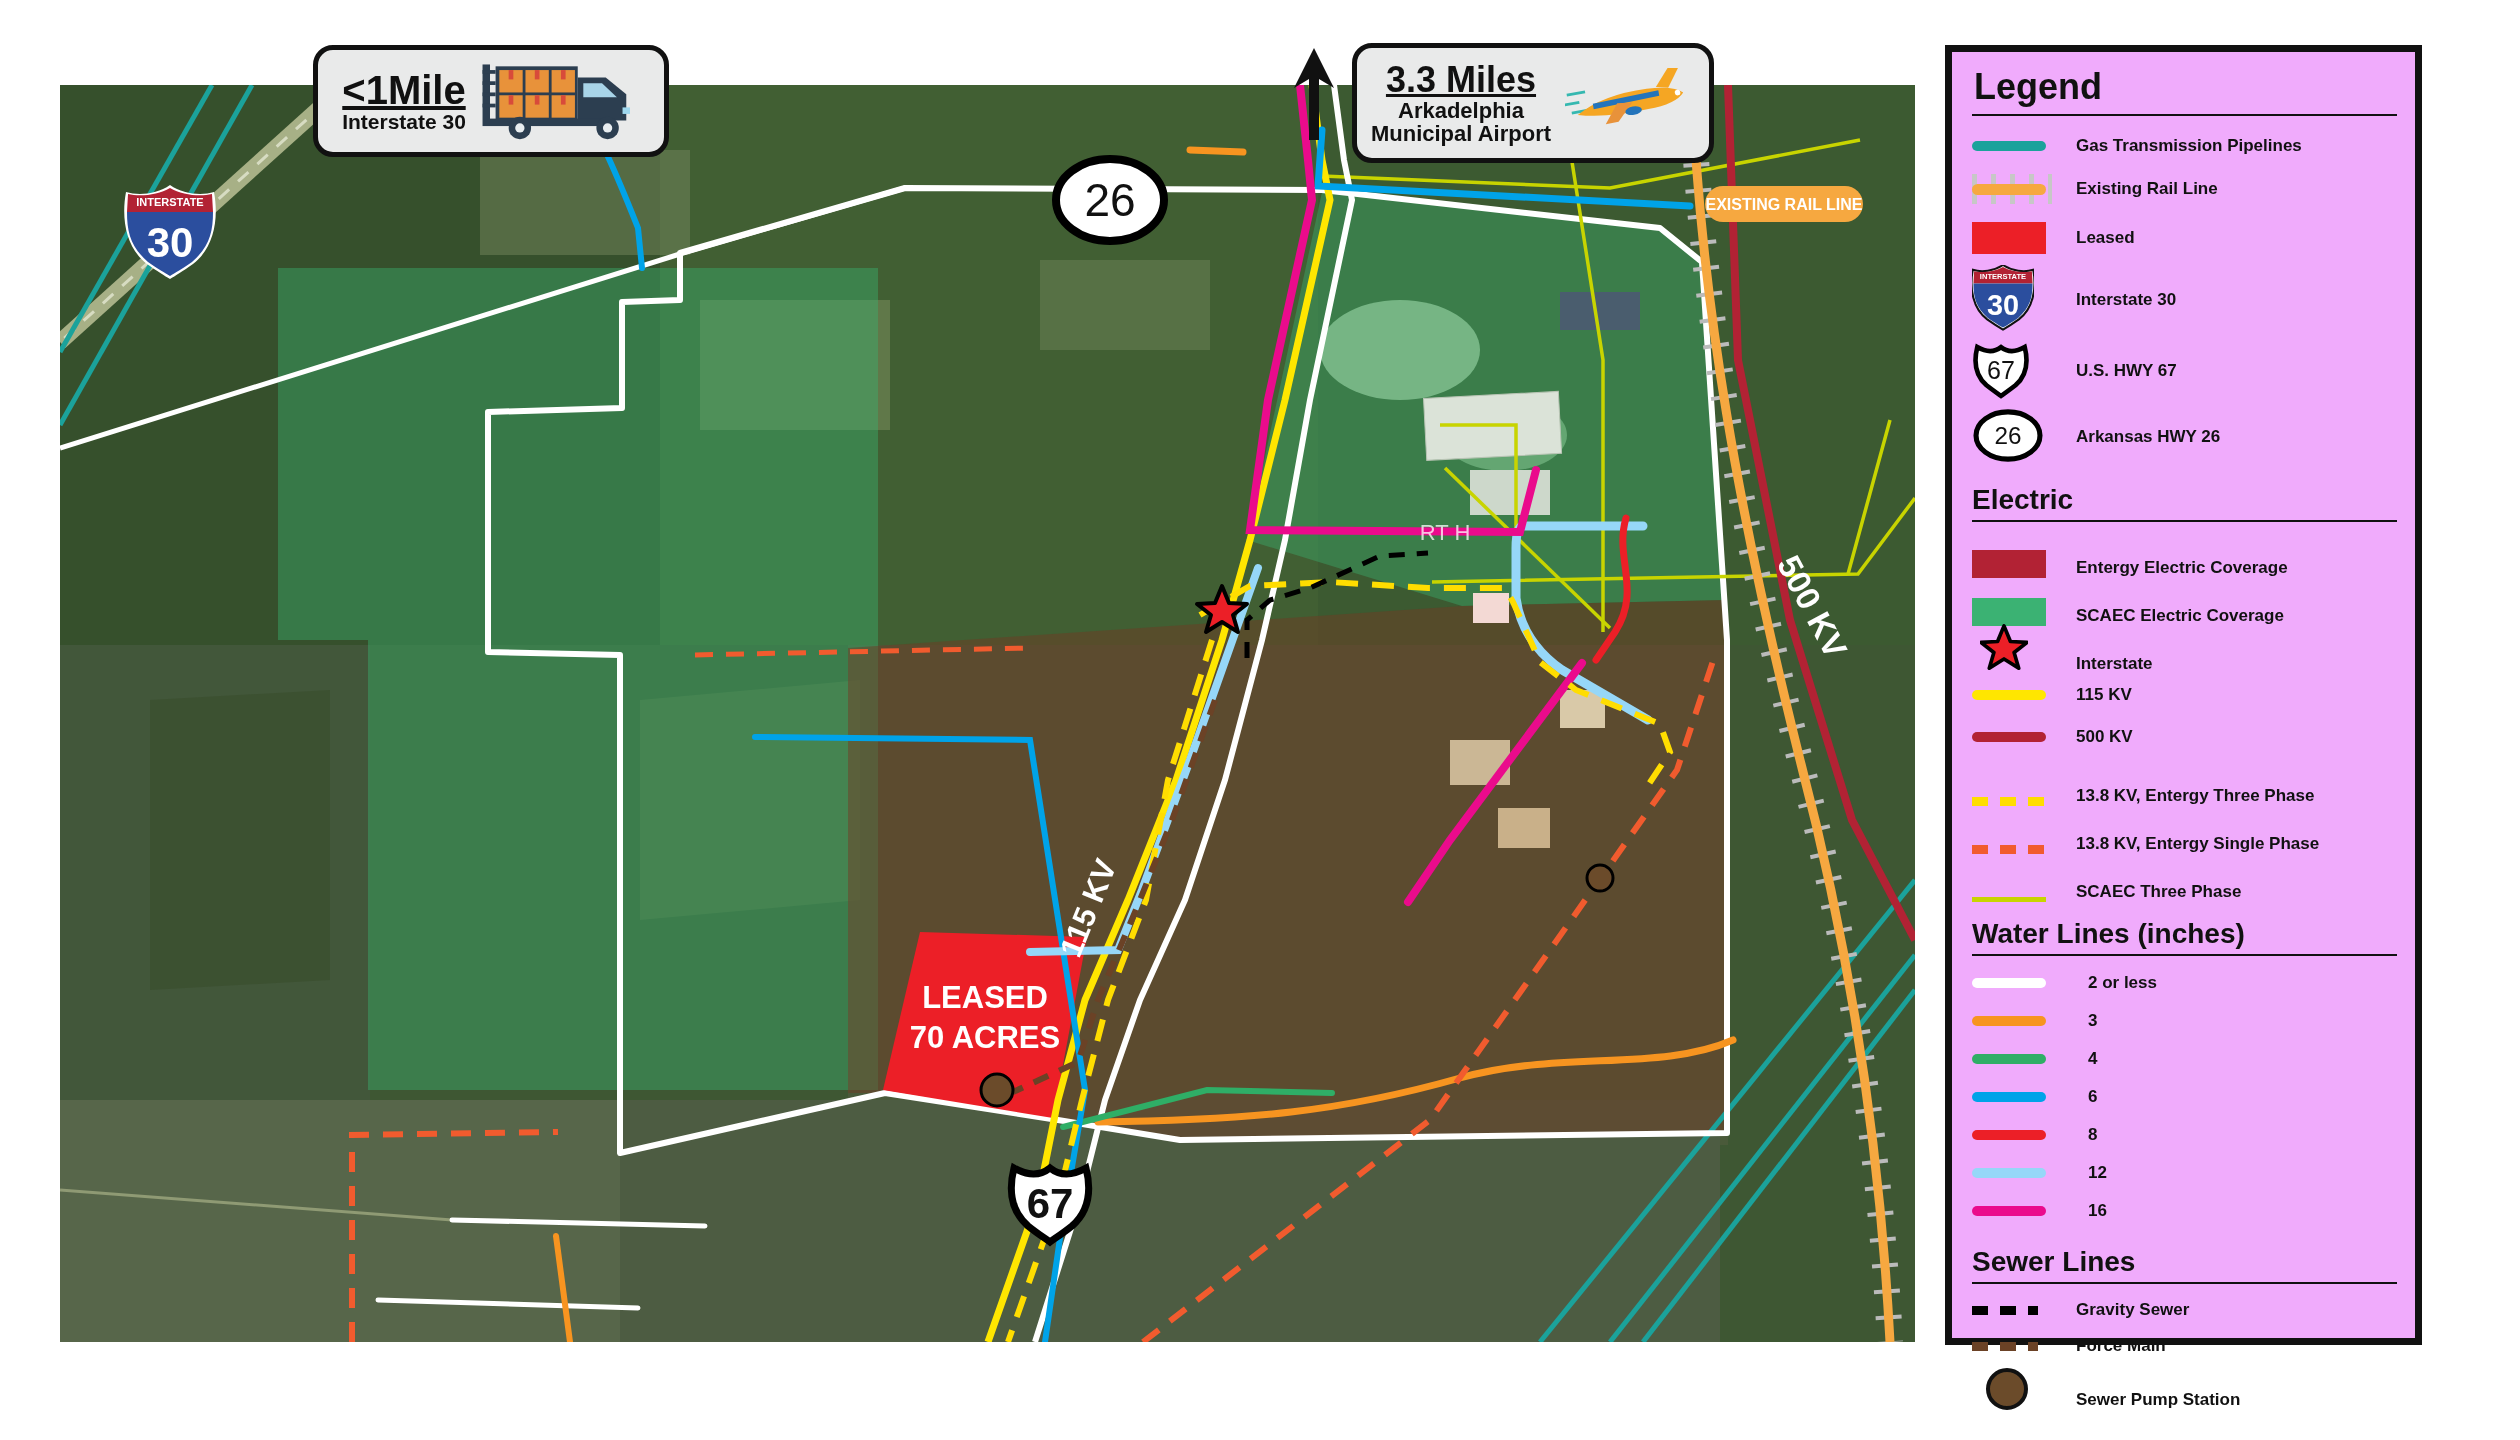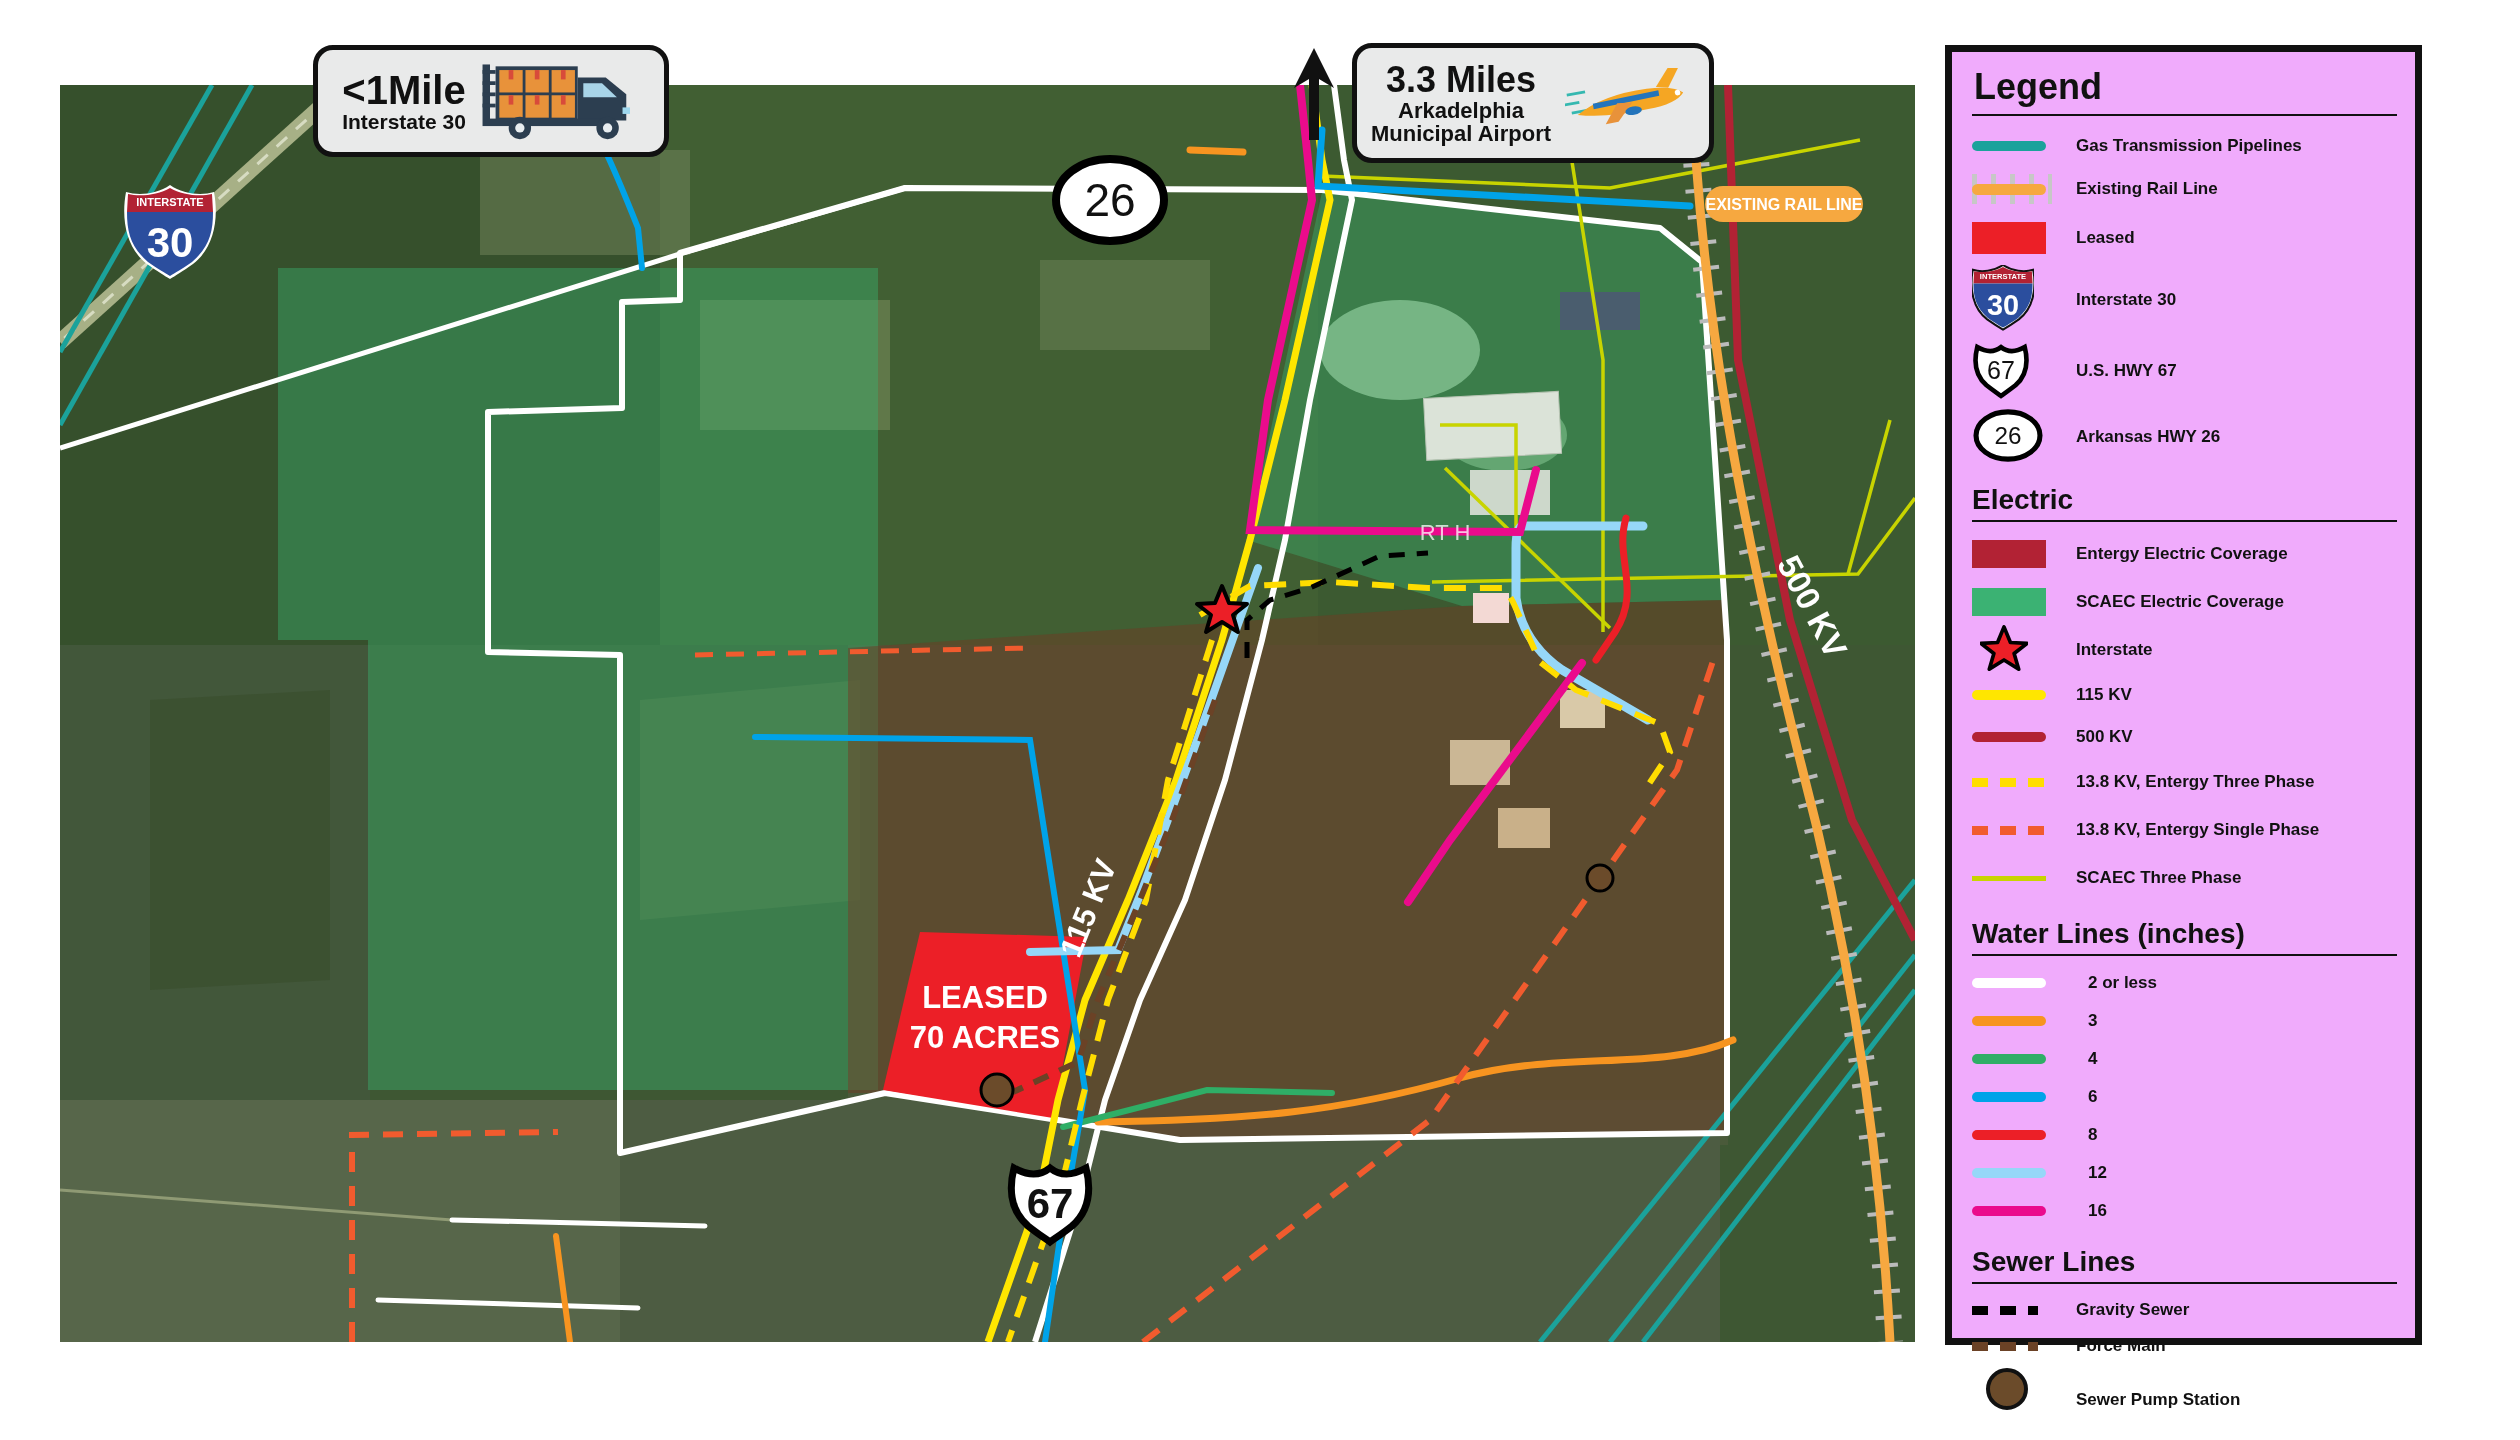--- a/index.html
+++ b/index.html
@@ -7,21 +7,21 @@
           font-family:"Liberation Sans", sans-serif;}
   .map{position:absolute;left:60px;top:85px;width:1855px;height:1257px;}
   .map svg{display:block;}
 
   
   .callout{position:absolute;background:#e9eaea;border:5px solid #111;border-radius:20px;
            display:flex;align-items:center;justify-content:center;gap:14px;z-index:30;box-sizing:border-box;}
   .co-truck{left:313px;top:45px;width:356px;height:112px;}
   .co-air{left:1352px;top:43px;width:362px;height:120px;}
   .co-text{text-align:center;line-height:1.05;}
-  .co-big{font-weight:bold;font-size:40px;color:#111;}
+  .co-big{font-weight:bold;font-size:40px;color:#111;text-decoration:underline;}
   .co-air .co-big{font-size:36px;}
   .co-sub{font-weight:bold;font-size:21px;color:#111;}
   .co-air .co-sub{font-size:22px;}
   .north{position:absolute;left:1288px;top:48px;width:52px;height:92px;z-index:29;}
 
   
   .legend{position:absolute;left:1945px;top:45px;width:477px;height:1300px;background:#f0abfc;
           border:7px solid #111;box-sizing:border-box;padding:10px 18px 0 20px;z-index:40;}
   .lg-title{font-size:36px;font-weight:bold;color:#111;margin:4px 0 6px 2px;}
   .lg-rule{height:2px;background:#111;width:425px;margin-bottom:10px;}
@@ -33,21 +33,21 @@
   .hdr-wrap{margin-top:10px;}
   .sw-line{width:74px;height:10px;border-radius:5px;background:var(--c);}
   .sw-thin{width:74px;height:5px;background:var(--c);}
   .sw-dash{width:78px;height:9px;background:repeating-linear-gradient(90deg,var(--c) 0 16px,transparent 16px 28px);}
   .sw-rect{width:74px;height:32px;background:var(--c);}
   .sw-rail{position:relative;width:80px;height:30px;
            background:repeating-linear-gradient(90deg,#c7c7c7 0 5px,transparent 5px 19px);}
   .sw-rail::after{content:'';position:absolute;left:0;right:6px;top:10px;height:11px;border-radius:6px;background:var(--c);}
   .sw-circle{width:34px;height:34px;border-radius:50%;border:4px solid #111;background:var(--c);margin-left:14px;}
   .row-h40{height:40px;} .row-h46{height:46px;} .row-h52{height:52px;} .row-h72{height:72px;}
-  .row-h70{height:70px;} .row-h62{height:62px;} .row-h48{height:48px;} .row-h42{height:42px;}
+  .row-h70{height:70px;} .row-h62{height:62px;} .row-h48{height:48px;align-items:flex-end;} .row-h42{height:42px;}
   .row-h38{height:38px;gap:12px;} .row-h36{height:36px;} .row-h46b{height:46px;align-items:flex-end;}
 </style>
 </head>
 <body>
 
 <div class="canvas">
 
   <div class="map">
   <svg viewBox="60 85 1855 1257" width="1855" height="1257">
 

